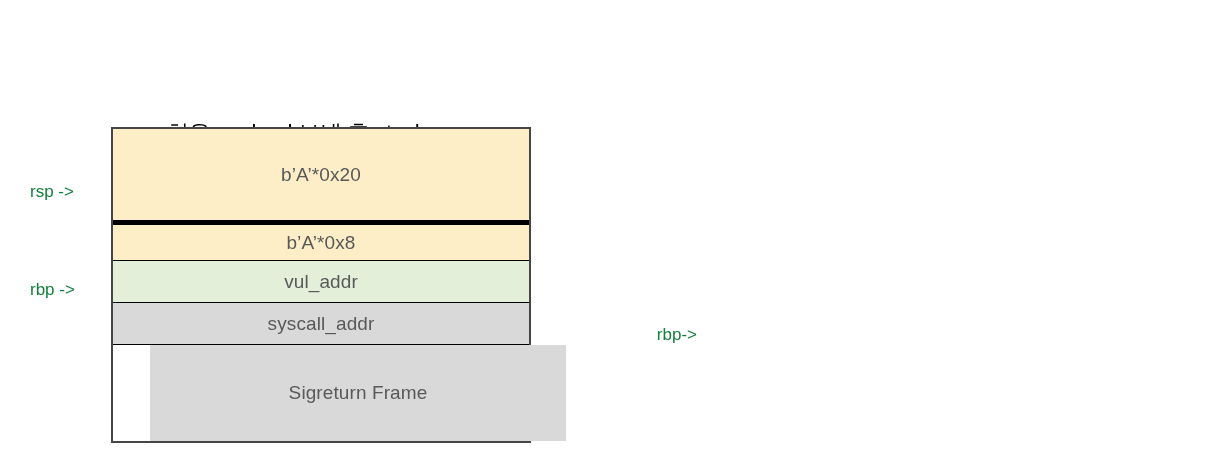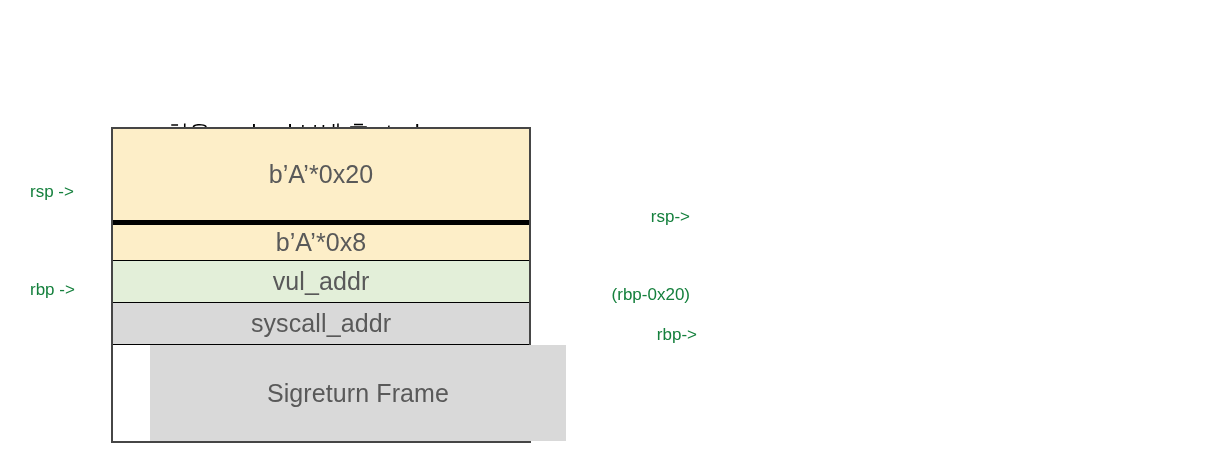--- a/index.html
+++ b/index.html
@@ -60,21 +60,21 @@
 
   .slot {
     position: absolute;
     left: 0;
     width: 100%;
     box-sizing: border-box;
     display: flex;
     align-items: center;
     justify-content: center;
     color: #595959;
-    font-size: 25px;
+    font-size: 19px;
     letter-spacing: 0.1px;
     white-space: nowrap;
   }
   .fill-cream { background: #fdeec8; }
   .fill-green { background: #e3efd9; }
   .fill-gray  { background: #d9d9d9; }
   .edge-bottom { border-bottom: 1px solid #000000; }
   .edge-thick  { border-bottom: 5px solid #000000; }
 
   
@@ -127,24 +127,20 @@
 
       <div class="slot fill-gray" style="top:216px; height:96px;margin-left:37px;">
         <span>Sigreturn Frame</span>
       </div>
 
     </div>
   </div>
 
   <div class="panel" id="panel-right">
 
-    <div class="ptr-label ptr-right-align" style="left:0px; width:84px; top:152px;">
-      <span class="ptr-line">rsp-&gt;</span>
-      <span class="ptr-line">(rbp-0x20)</span>
-    </div>
 
     <div class="ptr-label ptr-right-align" style="left:7px; width:84px; top:270px;">
       <span class="ptr-line">rbp-&gt;</span>
     </div>
 
   </div>
 
 </div>
 
 </body></html>

